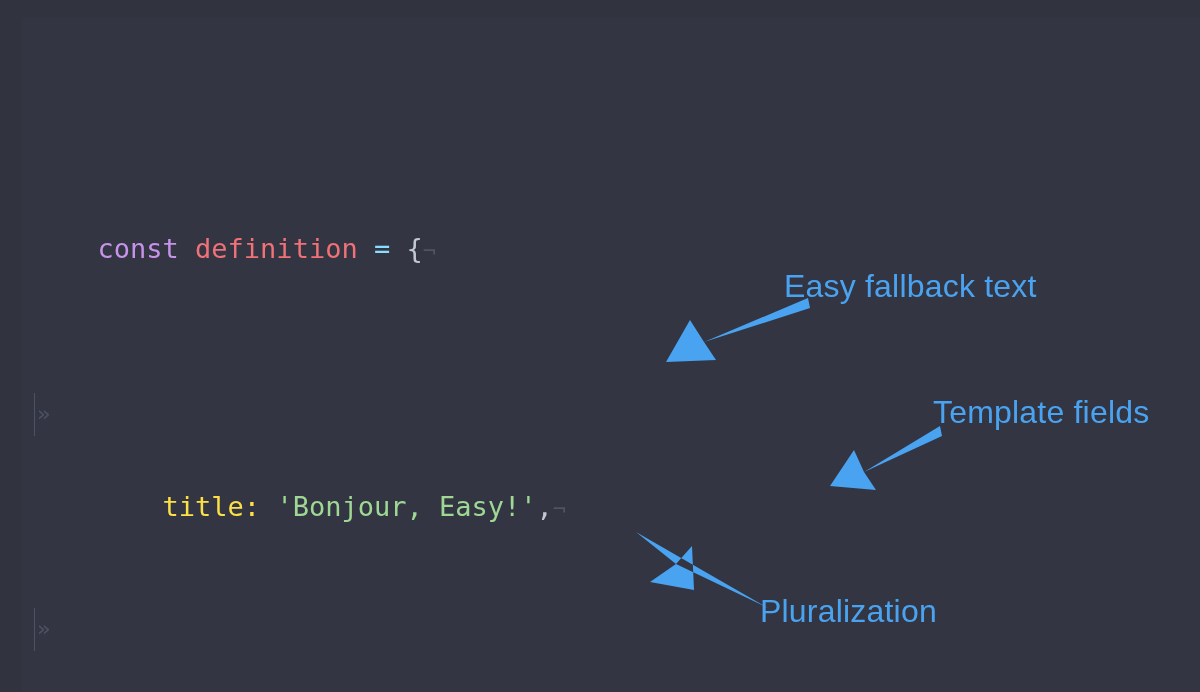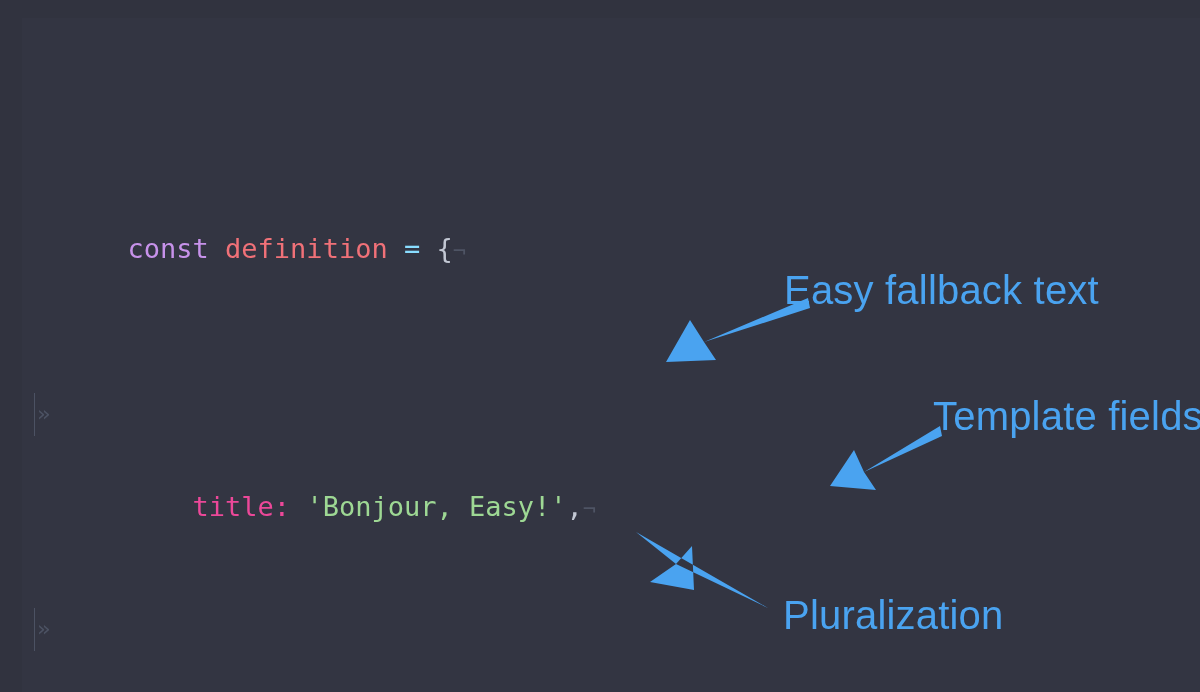--- a/index.html
+++ b/index.html
@@ -35,21 +35,20 @@
     width: 1200px;
     font-size: 27px;
     line-height: 43px;
     white-space: pre;
     letter-spacing: 0px;
   }
 
   .line {
     position: relative;
     height: 43px;
-    padding-left: 30px;
     box-sizing: border-box;
   }
 
   
   .guide {
     position: absolute;
     top: -6px;
     width: 1px;
     height: 43px;
     background: #4c5263;
@@ -71,35 +70,35 @@
     color: #4e5464;
     font-size: 22px;
   }
 
   
   .k-const   { color: #c792ea; }
   .k-var     { color: #f07178; }
   .k-op      { color: #89ddff; }
   .k-punc    { color: #c3c8d4; }
   .k-str     { color: #9ed894; }
-  .k-prop    { color: #ec4899; }
+  .k-prop    { color: #fde047; }
   .k-plain   { color: #d5d9e3; }
 
   
   .annotation {
     position: absolute;
     color: #4aa3f0;
     font-family: "Liberation Sans", sans-serif;
-    font-size: 40px;
+    font-size: 32px;
     white-space: nowrap;
     letter-spacing: 0.2px;
   }
   #anno-fallback  { left: 784px; top: 268px; }
   #anno-template  { left: 912px; top: 394px; margin-left: 21px; }
-  #anno-plural    { left: 783px; top: 593px; }
+  #anno-plural    { left: 760px; top: 593px; }
 
   .arrow {
     position: absolute;
     pointer-events: none;
   }
   #arrow-fallback { left: 660px; top: 296px; }
   #arrow-template { left: 824px; top: 424px; }
   #arrow-plural   { left: 628px; top: 528px; }
 </style>
 </head>

